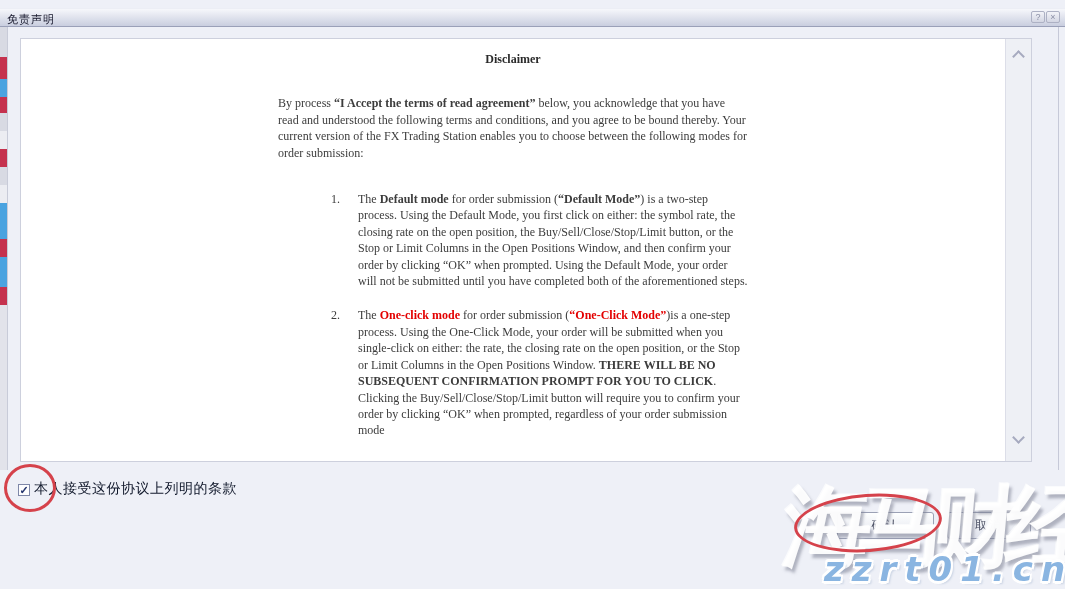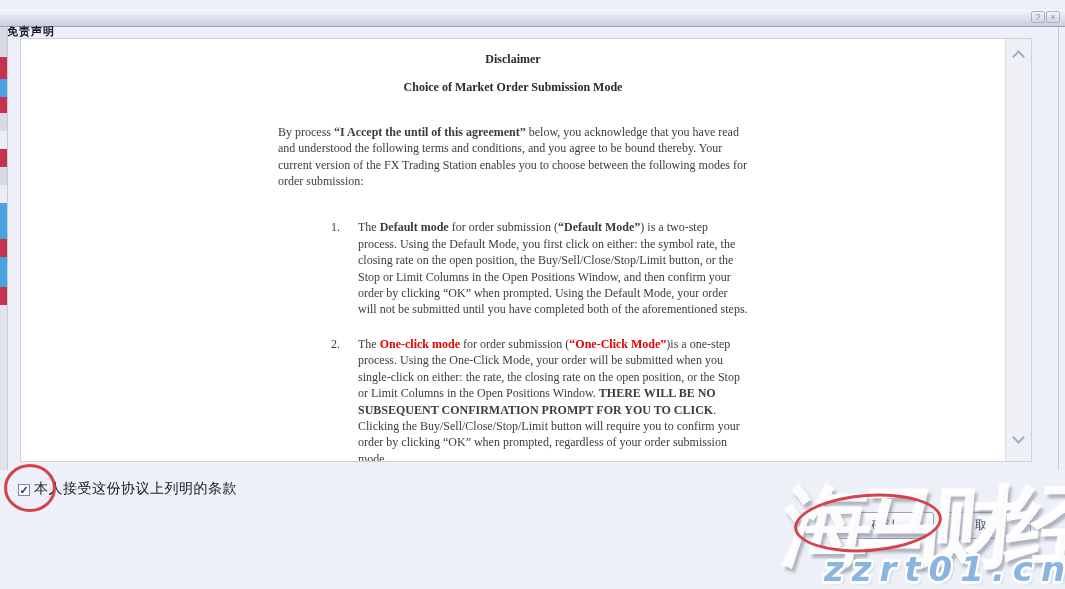--- a/index.html
+++ b/index.html
@@ -28,21 +28,21 @@
 
   
   .title-bar {
     position:absolute; left:0; top:8px; width:1065px; height:19px;
     background:linear-gradient(#f6f7fb,#c9cedf);
     border-top:1px solid #eceef5;
     border-bottom:1px solid #9aa0b8;
   }
   .title-text {
     position:absolute; left:7px; top:3px;
-    font-size:11px; font-weight:bold; color:#14152a; letter-spacing:1px;margin-top:12px;
+    font-size:11px; font-weight:normal; color:#14152a; letter-spacing:1px;
   }
   .win-btn {
     position:absolute; top:2px; width:14px; height:12px;
     background:linear-gradient(#f2f3f8,#d3d6e3);
     border:1px solid #adb1c4; border-radius:2px;
     font-size:9px; line-height:10px; text-align:center; color:#8a8fa5;
   }
   .win-btn-help  { right:20px; }
   .win-btn-close { right:5px; }
 
@@ -173,23 +173,22 @@
   <span class="win-btn win-btn-close">×</span>
 </div>
 
 <div class="left-strip"></div>
 <div class="right-edge"></div>
 
 <div class="panel">
 
   <div class="doc">
     <div class="doc-title">Disclaimer</div>
-    <div class="doc-title">Choice of Market Order Submission Mode</div>
-
-    <div class="doc-intro"><span>By process </span><span class="b">“I Accept the until of this agreement”</span><span> below, you acknowledge that you have read and understood the following terms and conditions, and you agree to be bound thereby. Your current version of the FX Trading Station enables you to choose between the following modes for order submission:</span></div>
+
+    <div class="doc-intro"><span>By process </span><span class="b">“I Accept the terms of read agreement”</span><span> below, you acknowledge that you have read and understood the following terms and conditions, and you agree to be bound thereby. Your current version of the FX Trading Station enables you to choose between the following modes for order submission:</span></div>
 
     <div class="doc-item first">
       <span class="doc-num">1.</span><span>The </span><span class="b">Default mode</span><span> for order submission (</span><span class="b">“Default Mode”</span><span>) is a two-step process.  Using the Default Mode, you first click on either:  the symbol rate, the closing rate on the open position, the Buy/Sell/Close/Stop/Limit button, or the Stop or Limit Columns in the Open Positions Window, and then confirm your order by clicking “OK” when prompted.  Using the Default Mode, your order will not be submitted until you have completed both of the aforementioned steps.</span>
     </div>
 
     <div class="doc-item second">
       <span class="doc-num">2.</span><span>The </span><span class="r">One-click mode</span><span> for order submission (</span><span class="r">“One-Click Mode”</span><span>)is a one-step process.  Using the One-Click Mode, your order will be submitted when you single-click on either:  the rate, the closing rate on the open position, or the Stop or Limit Columns in the Open Positions Window.  </span><span class="b">THERE WILL BE NO SUBSEQUENT CONFIRMATION PROMPT FOR YOU TO CLICK</span><span>. Clicking the Buy/Sell/Close/Stop/Limit button will require you to confirm your order by clicking “OK” when prompted, regardless of your order submission mode</span>
     </div>
   </div>
 

